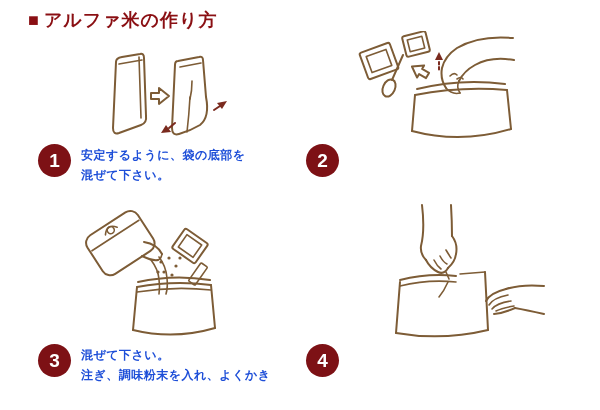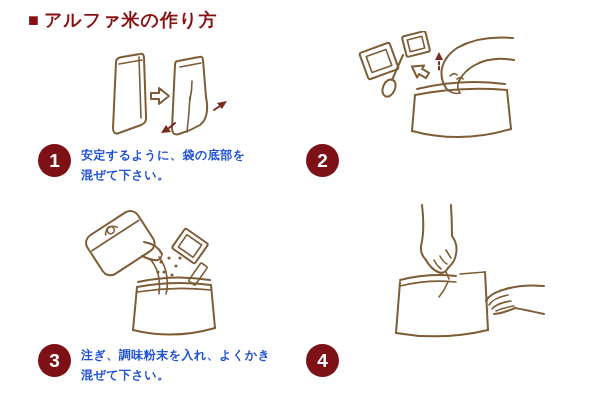--- a/index.html
+++ b/index.html
@@ -182,22 +182,22 @@
 
   <div class="caption" style="left:306px;top:144px;width:290px">
     <div class="badge">2</div>
     <div class="cap-text">
     </div>
   </div>
 
   <div class="caption" style="left:38px;top:344px;width:270px">
     <div class="badge">3</div>
     <div class="cap-text">
+      <div>混ぜて下さい。</div>
       <div>注ぎ、調味粉末を入れ、よくかき</div>
-      <div>混ぜて下さい。</div>
     </div>
   </div>
 
   <div class="caption" style="left:306px;top:344px;width:290px">
     <div class="badge">4</div>
     <div class="cap-text">
     </div>
   </div>
 
 </div>

